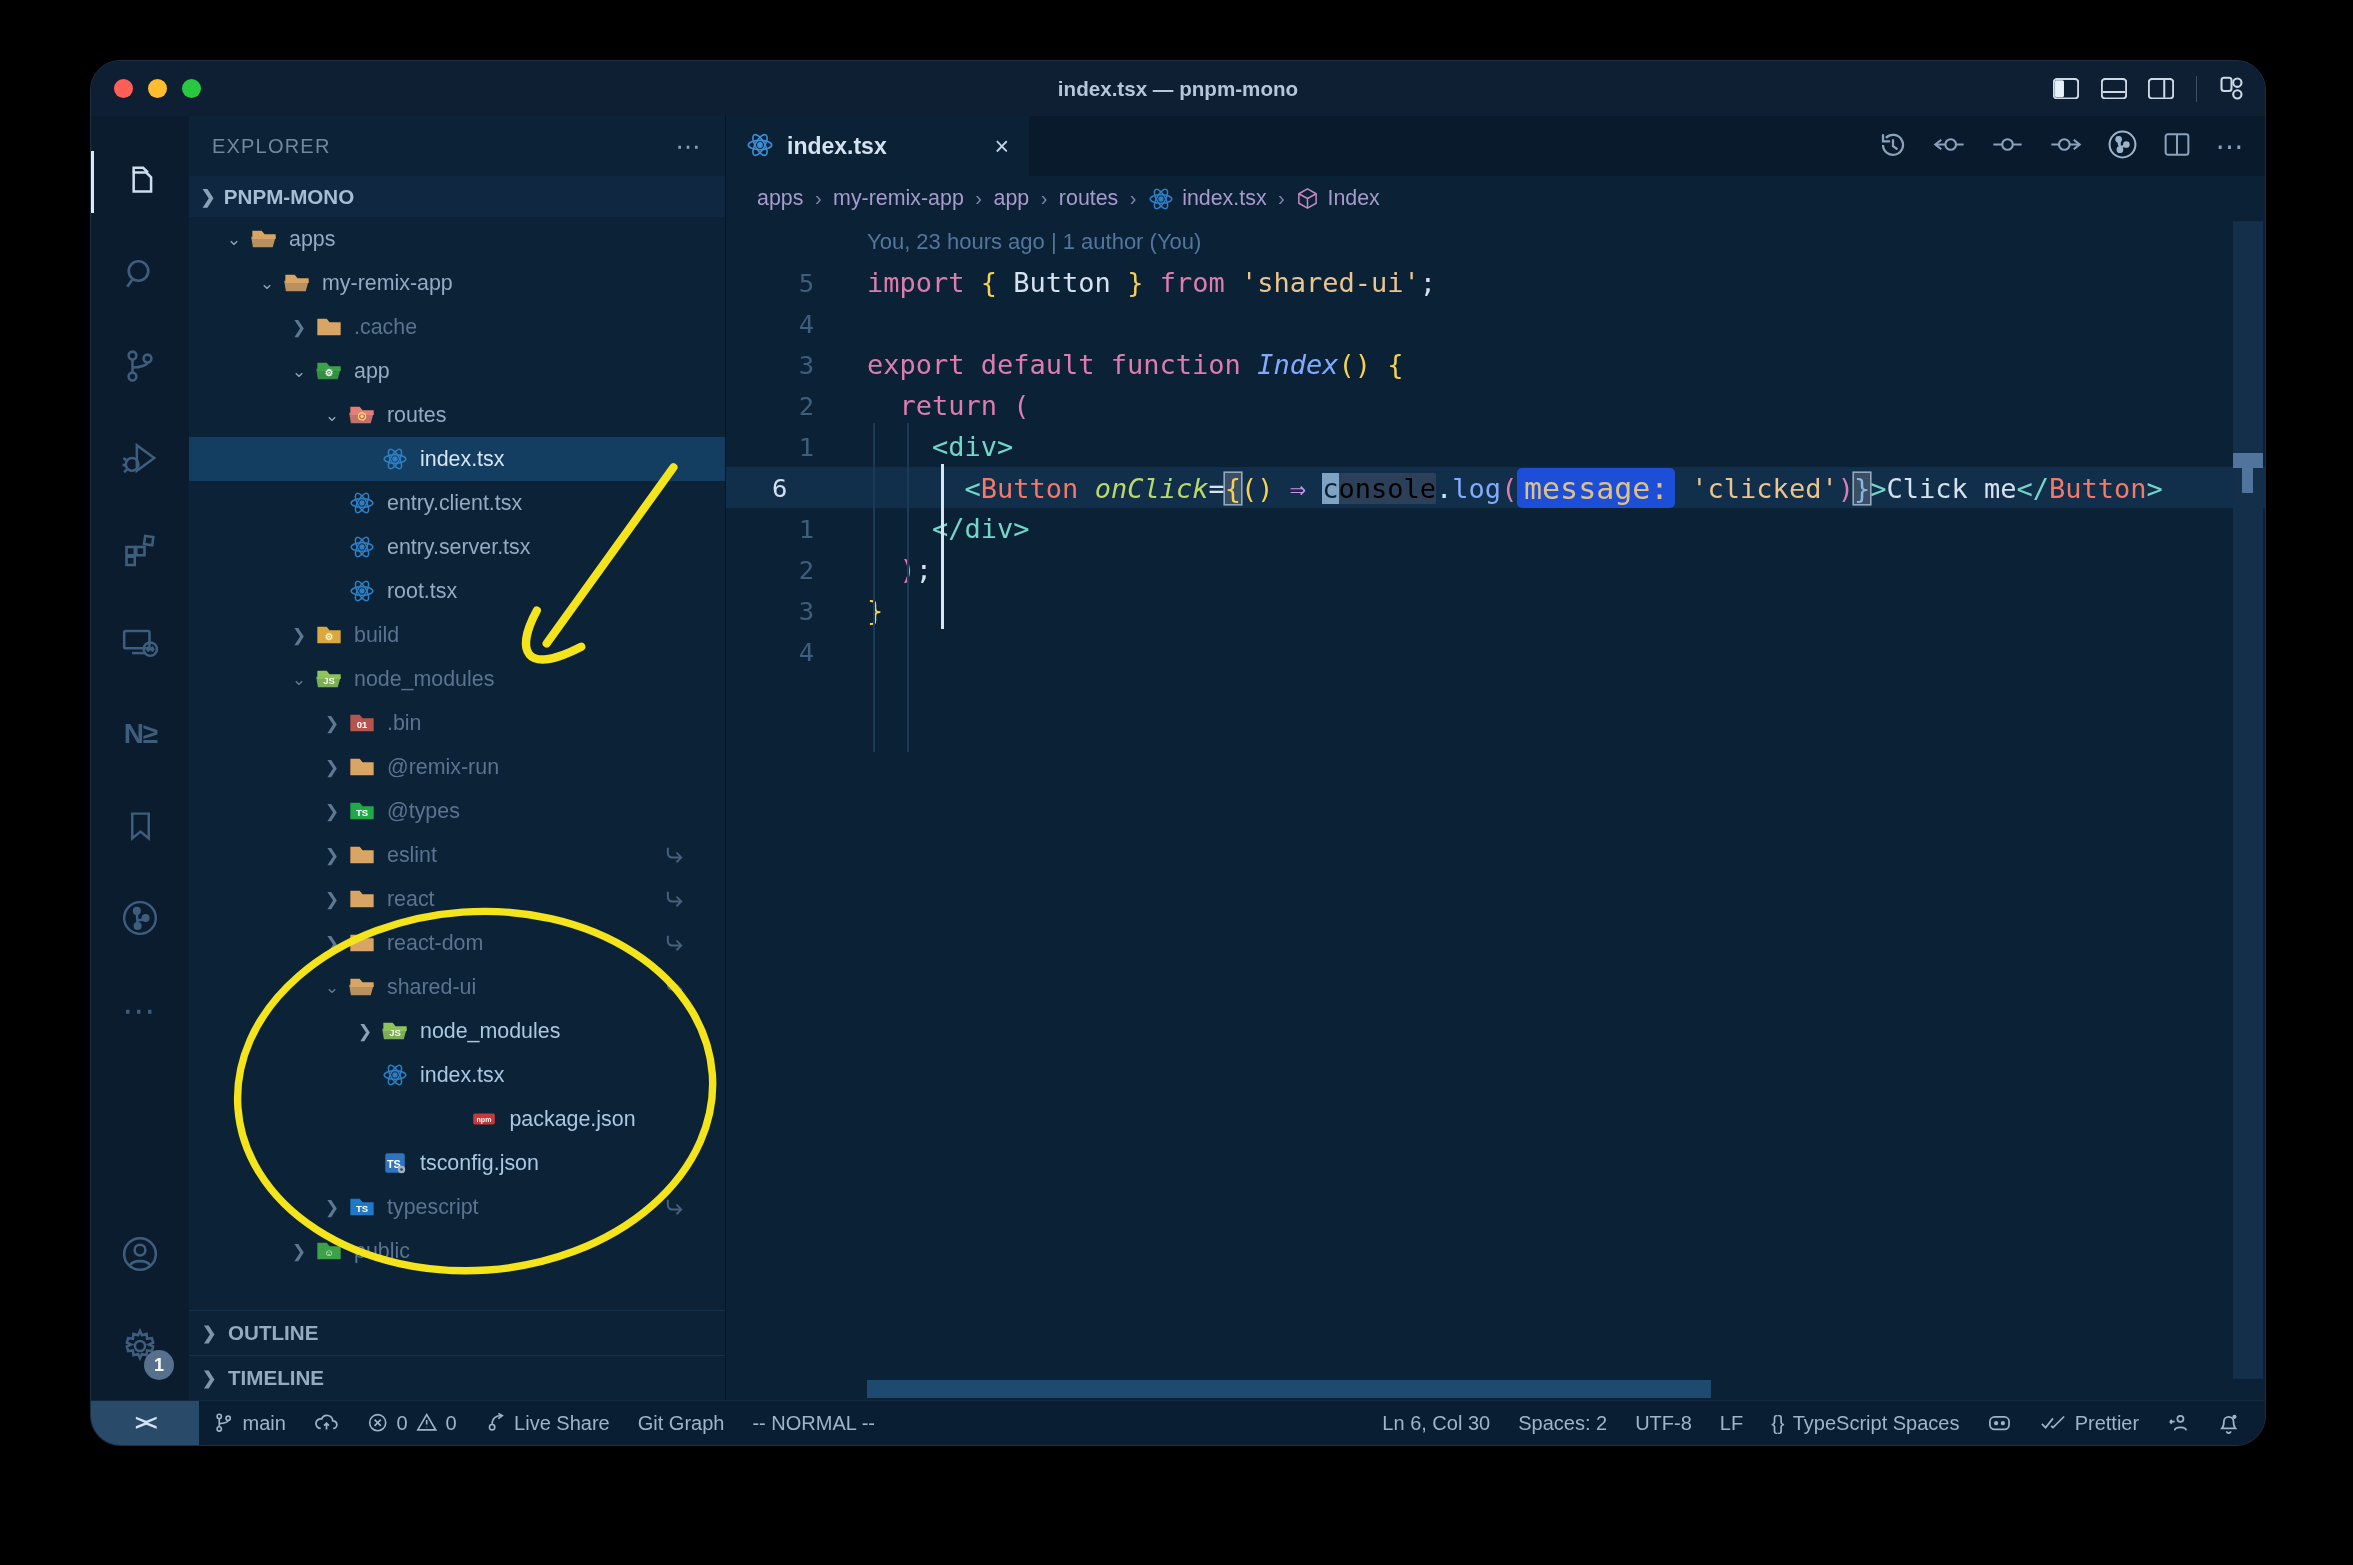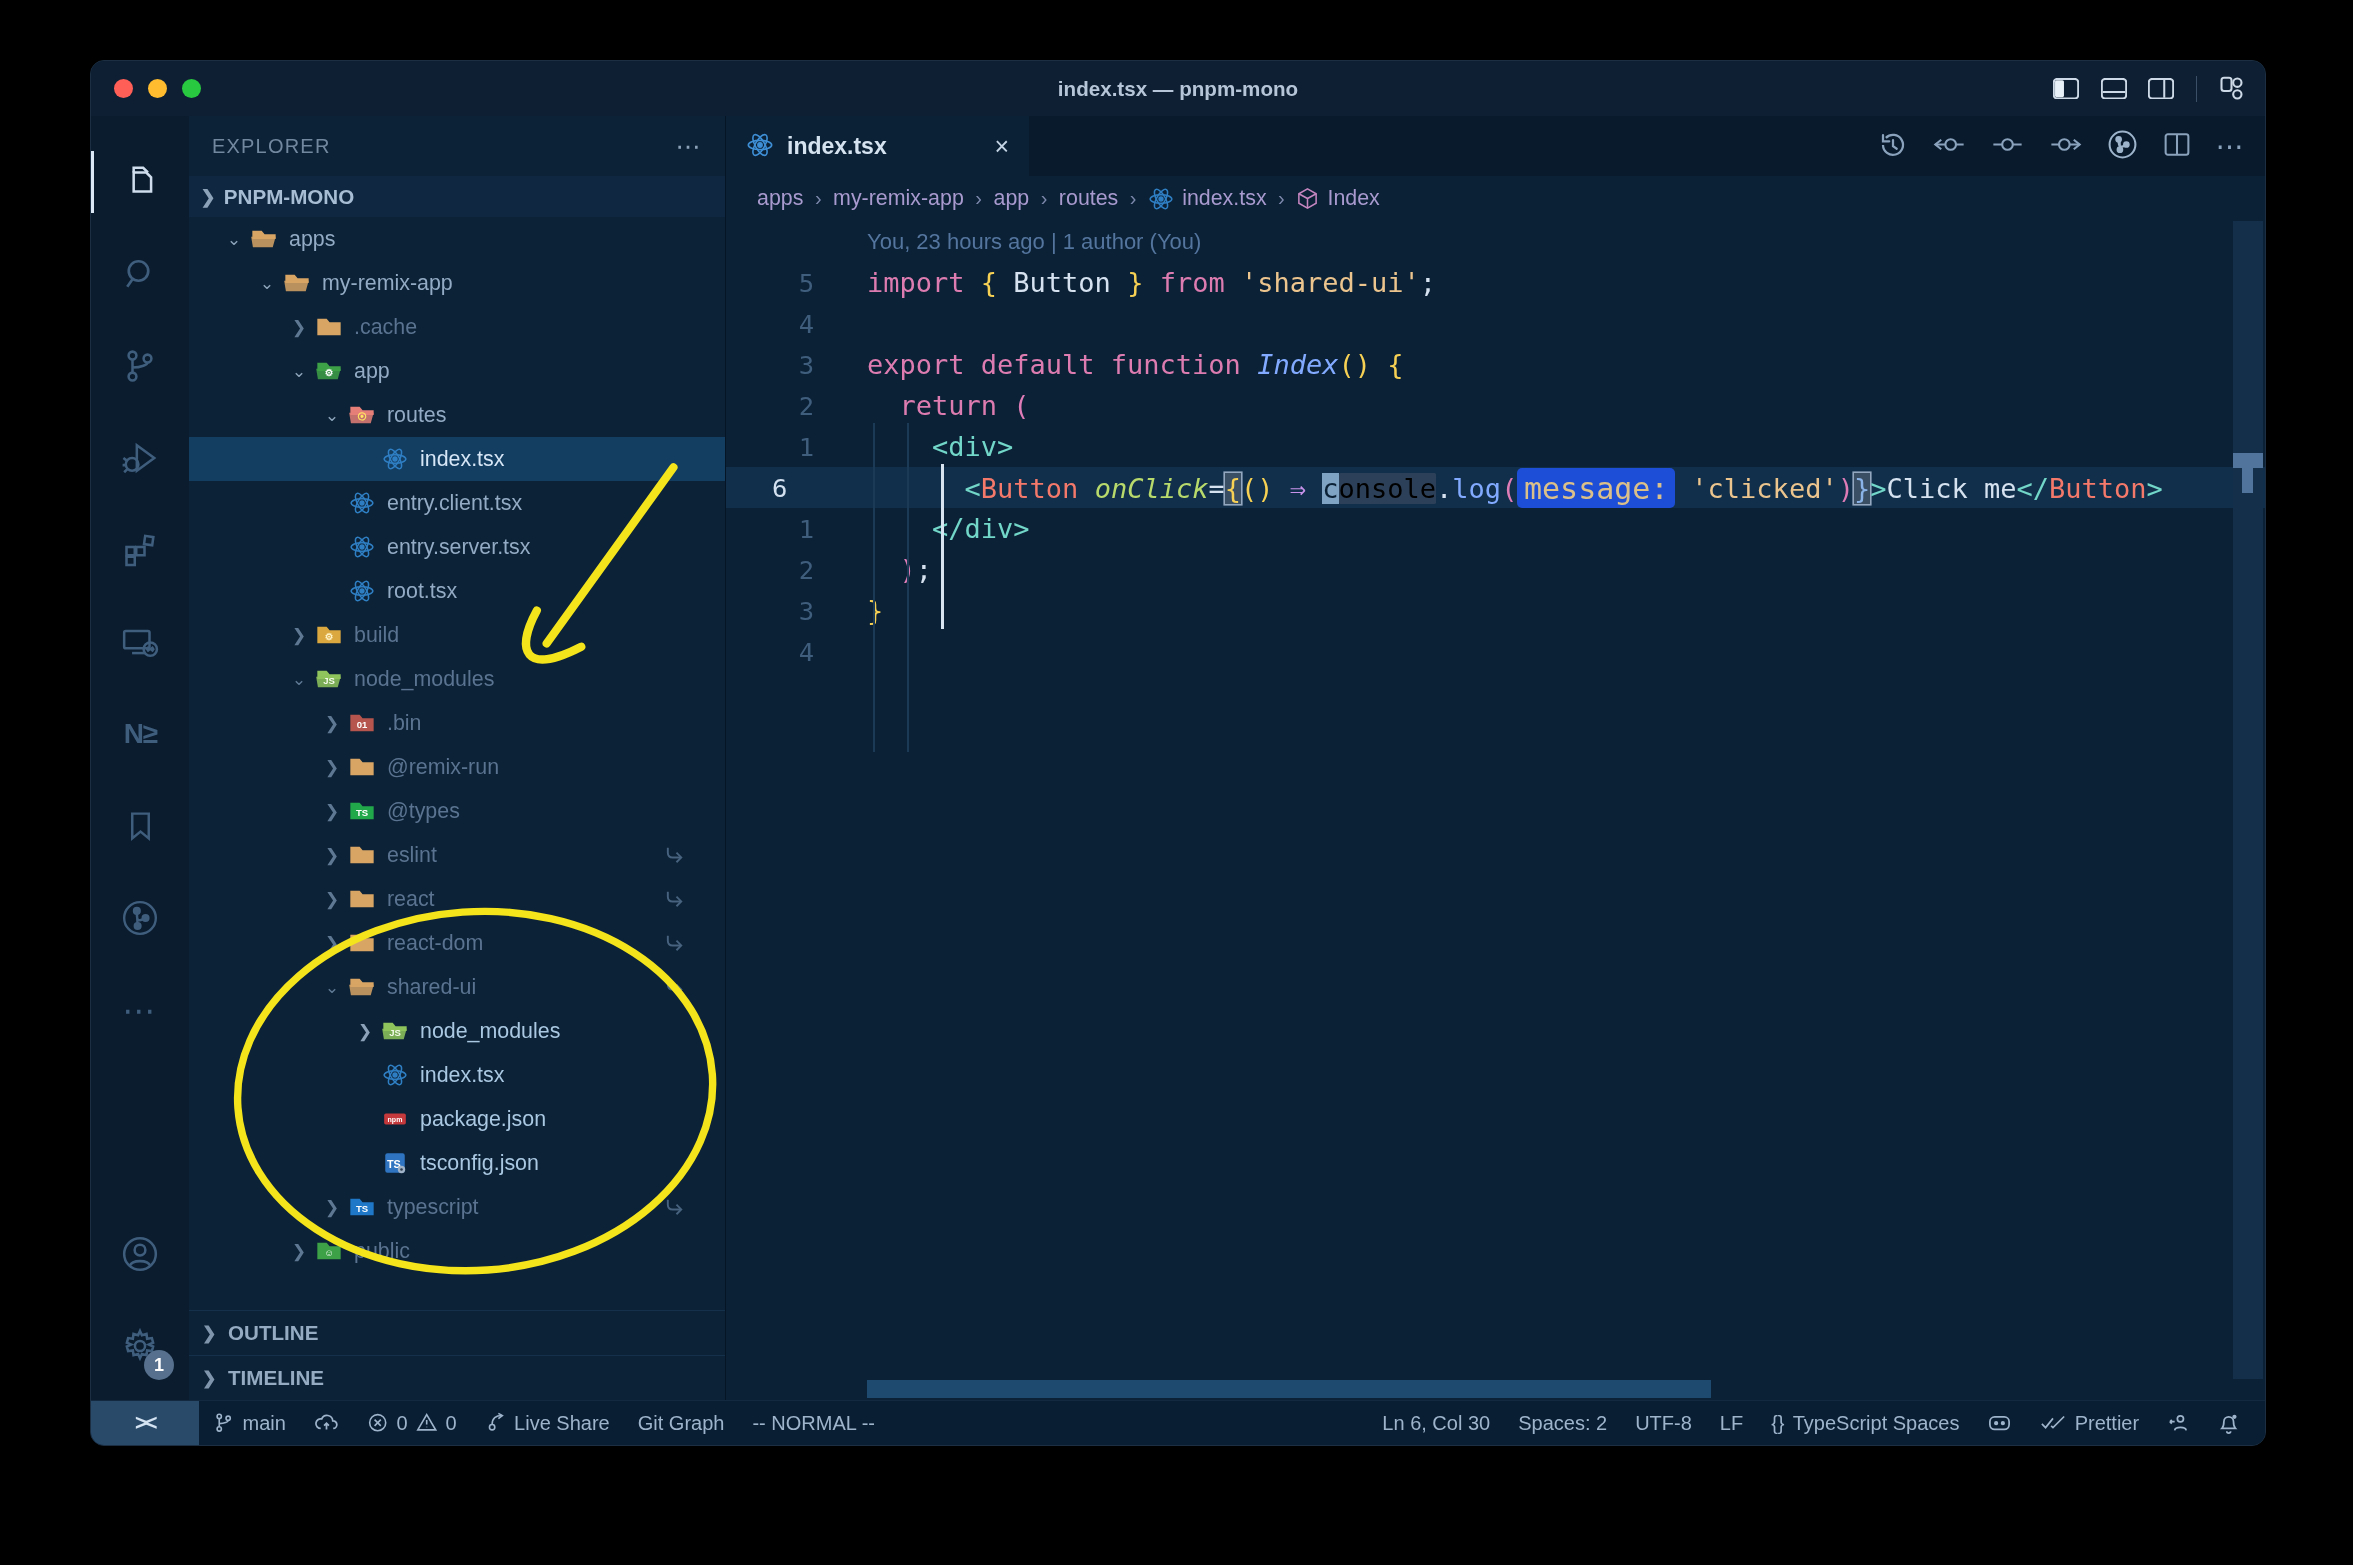--- a/index.html
+++ b/index.html
@@ -1,18 +1,18 @@
 <!DOCTYPE html>
 <html style="font-size:13px"><head>
 <meta charset="utf-8">
 <style>
   html,body{margin:0;padding:0;background:#000;width:2354px;height:1565px;overflow:hidden;
     font-family:"Liberation Sans",sans-serif;-webkit-font-smoothing:antialiased;}
   #screen{position:relative;width:2354px;height:1565px;background:#000;}
-  #window{position:absolute;left:90px;top:60px;width:2174px;height:1384px;border-radius:14px;
+  #window{position:absolute;left:90px;top:60px;width:2174px;height:1384px;border-radius:30px;
     overflow:hidden;background:#0b2136;box-shadow:0 33px 99px rgba(0,0,0,.8);border:0.8px solid #1c2f42;
     display:flex;flex-direction:column;}
   
   #titlebar{position:relative;height:55px;flex:none;background:#0e1f33;display:flex;align-items:center;}
   .traffic{display:flex;gap:15px;margin-left:23px;}
   .light{width:19px;height:19px;border-radius:50%;}
   .l-close{background:#ff5f57}.l-min{background:#febc2e}.l-max{background:#28c840}
   #win-title{position:absolute;left:0;right:0;text-align:center;color:#b6c6d8;font-size:20.6px;font-weight:bold;pointer-events:none;}
   .tb-icons{position:absolute;right:21.4px;top:0;height:55px;display:flex;align-items:center;gap:21.4px;color:#cdd9e6;}
   .tb-icons svg{display:block}
@@ -458,21 +458,21 @@
               <span class="ticon">
                 <svg width="26" height="26" viewBox="0 0 24 24" fill="none" stroke="#2f7fc4" stroke-width="1.4">
                   <ellipse cx="12" cy="12" rx="10" ry="4"></ellipse>
                   <ellipse cx="12" cy="12" rx="10" ry="4" transform="rotate(60 12 12)"></ellipse>
                   <ellipse cx="12" cy="12" rx="10" ry="4" transform="rotate(120 12 12)"></ellipse>
                   <circle cx="12" cy="12" r="1.8" fill="#2f7fc4"></circle>
                 </svg>
               </span>
               <span>index.tsx</span>
             </div>
-            <div class="trow bright" style="padding-left: 161px;">
+            <div class="trow bright" style="padding-left: 161px; justify-content: center;">
               <span class="chev"></span>
               <span class="ticon">
                 <svg width="26" height="26" viewBox="0 0 24 24" style="font-size:26px">
                   <rect x="2" y="7" width="20" height="10" rx="1.5" fill="#c5383b"></rect>
                   <text x="12" y="14.8" font-size="6.5" font-weight="bold" text-anchor="middle" fill="#fff" font-family="Liberation Sans,sans-serif">npm</text>
                 </svg>
               </span>
               <span>package.json</span>
             </div>
             <div class="trow bright" style="padding-left: 161px;">

